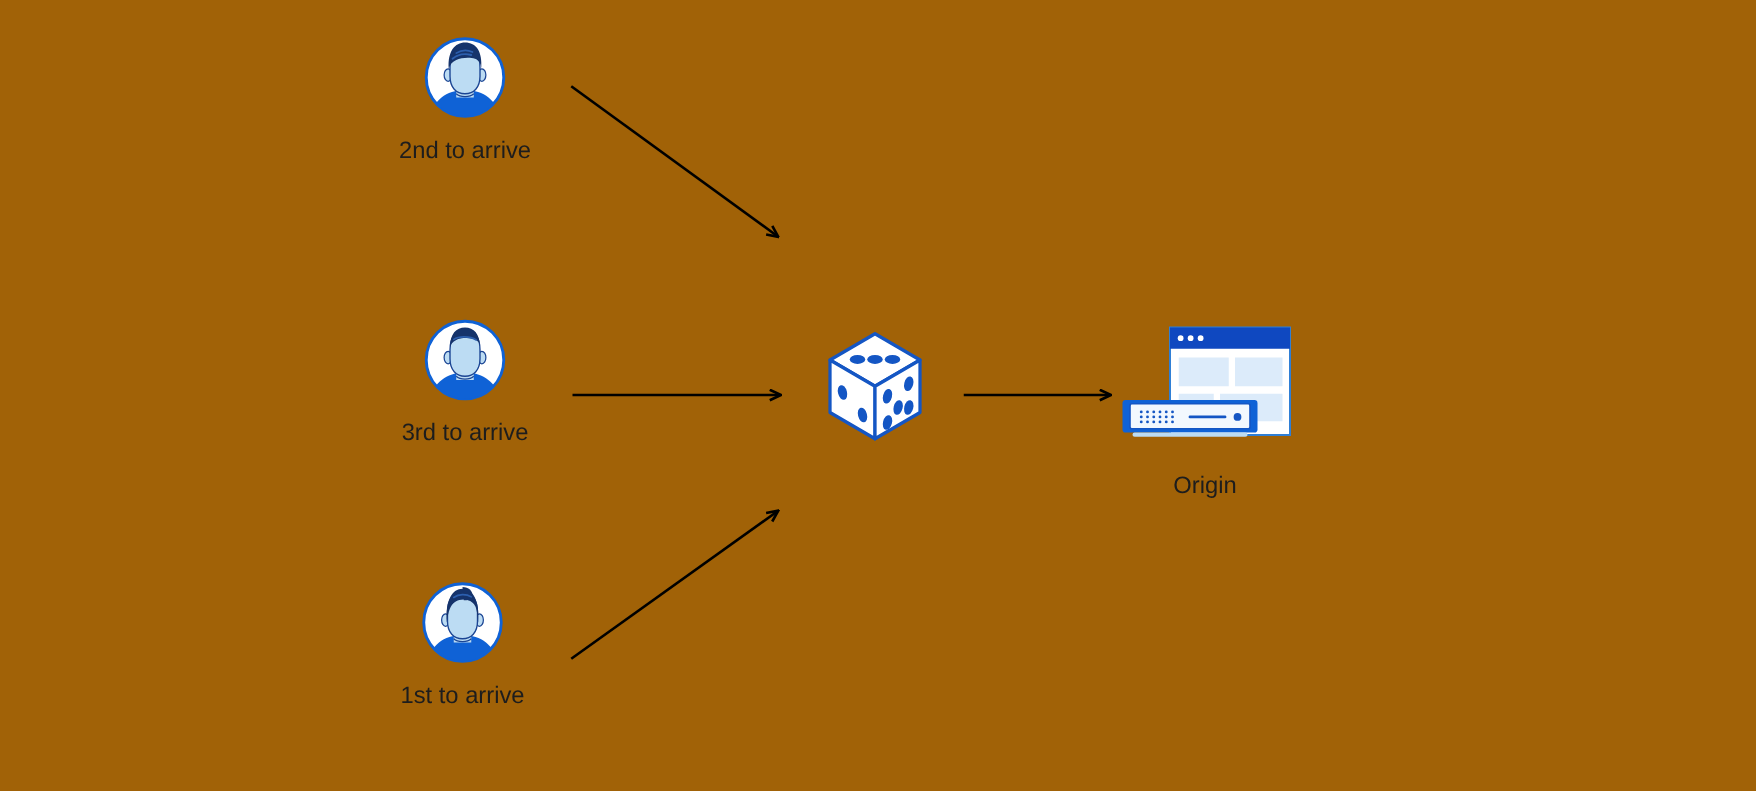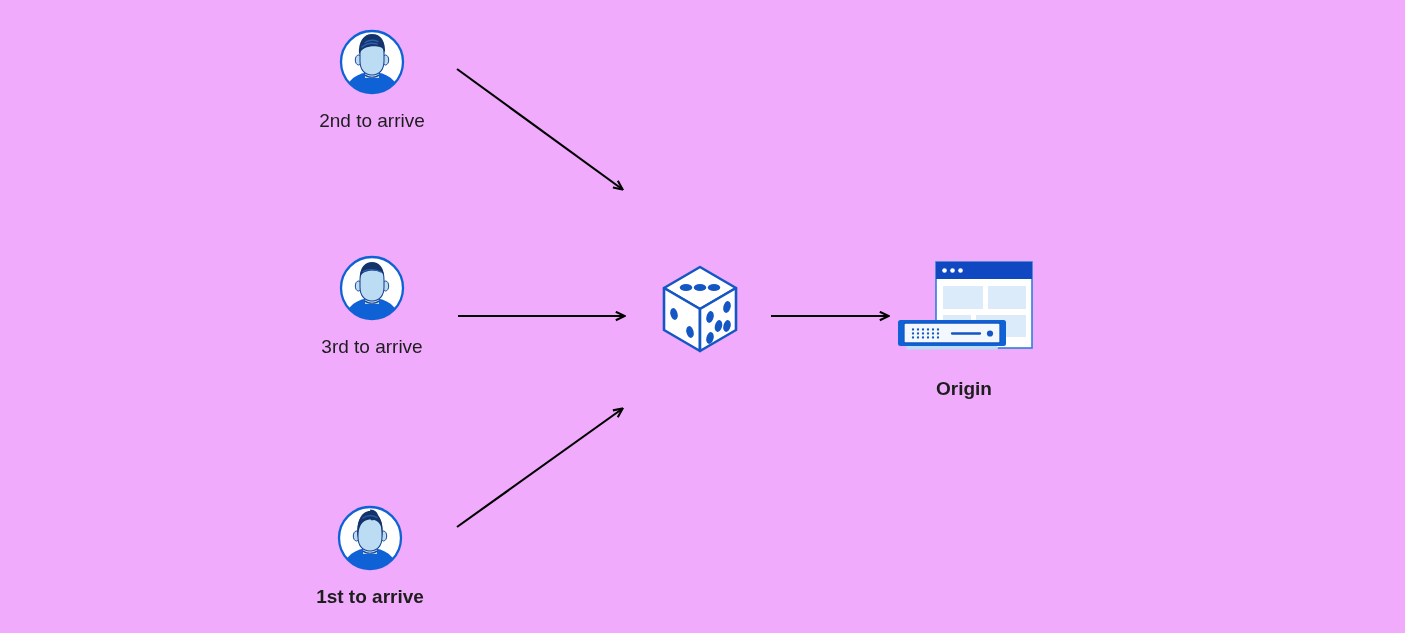--- a/index.html
+++ b/index.html
@@ -8,38 +8,38 @@
     background: #ffffff;
   }
   body {
     font-family: "Liberation Sans", sans-serif;
     -webkit-font-smoothing: antialiased;
   }
   #canvas {
     position: relative;
     width: 1405px;
     height: 633px;
-    background: #f0abfc;
+    background: #a16207;
     overflow: hidden;
   }
   .node {
     position: absolute;
     display: flex;
     flex-direction: column;
     align-items: center;
   }
   .node-label {
     font-size: 19px;
     color: #1d1d1d;
     line-height: 1.2;
     white-space: nowrap;
     font-family: "Liberation Sans", sans-serif;
   }
   .avatar-label { margin-top: 14px; }
-  .origin-label { margin-top: 16px; font-weight: bold; }
+  .origin-label { margin-top: 16px; }
 
   .avatar-node { width: 140px; }
   .avatar-wrap { width: 68px; height: 68px; }
 
   .arrows-layer {
     position: absolute;
     left: 0; top: 0;
     width: 1405px;
     height: 633px;
     pointer-events: none;
@@ -124,21 +124,21 @@
 
           <path d="M22 24 C22 13 27 8 34 8 C41 8 46 13 46 24
                    C46 20 44 18 40 17 C36 16 30 16.3 27 18 C24 19.3 22.6 21.4 22 24 Z" fill="#15336b"></path>
           <path d="M25 17.5 C29 14.8 38 14.8 43 18" fill="none" stroke="#2c5fae" stroke-width="1.3" stroke-linecap="round"></path>
         </g>
       </svg>
     </div>
     <div class="node-label avatar-label">3rd to arrive</div>
   </div>
 
-  <div class="node avatar-node" style="left:300px; top:504px;font-weight:bold;">
+  <div class="node avatar-node" style="left:300px; top:464px;">
     <div class="avatar-wrap">
       <svg viewBox="0 0 68 68" width="68" height="68">
         <defs>
           <clipPath id="clipC">
               <circle cx="34" cy="34" r="31"></circle>
             </clipPath>
         </defs>
         <circle cx="34" cy="34" r="31" fill="#ffffff" stroke="#0f62d6" stroke-width="2.3"></circle>
         <g clip-path="url(#clipC)">
           <path d="M34 44 C16 44 6 56 4 72 L64 72 C62 56 52 44 34 44 Z" fill="#0f62d6"></path>

